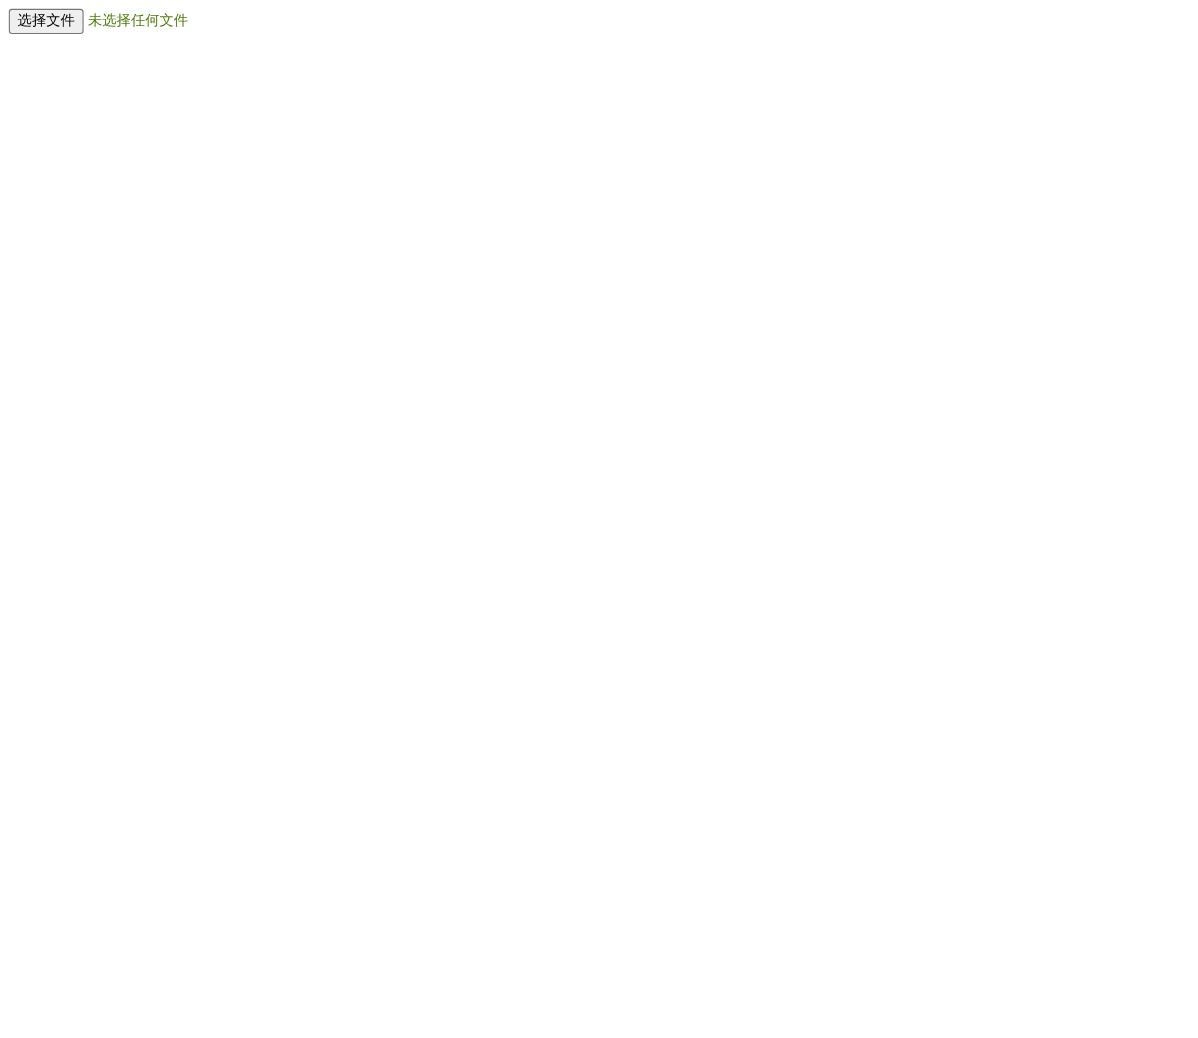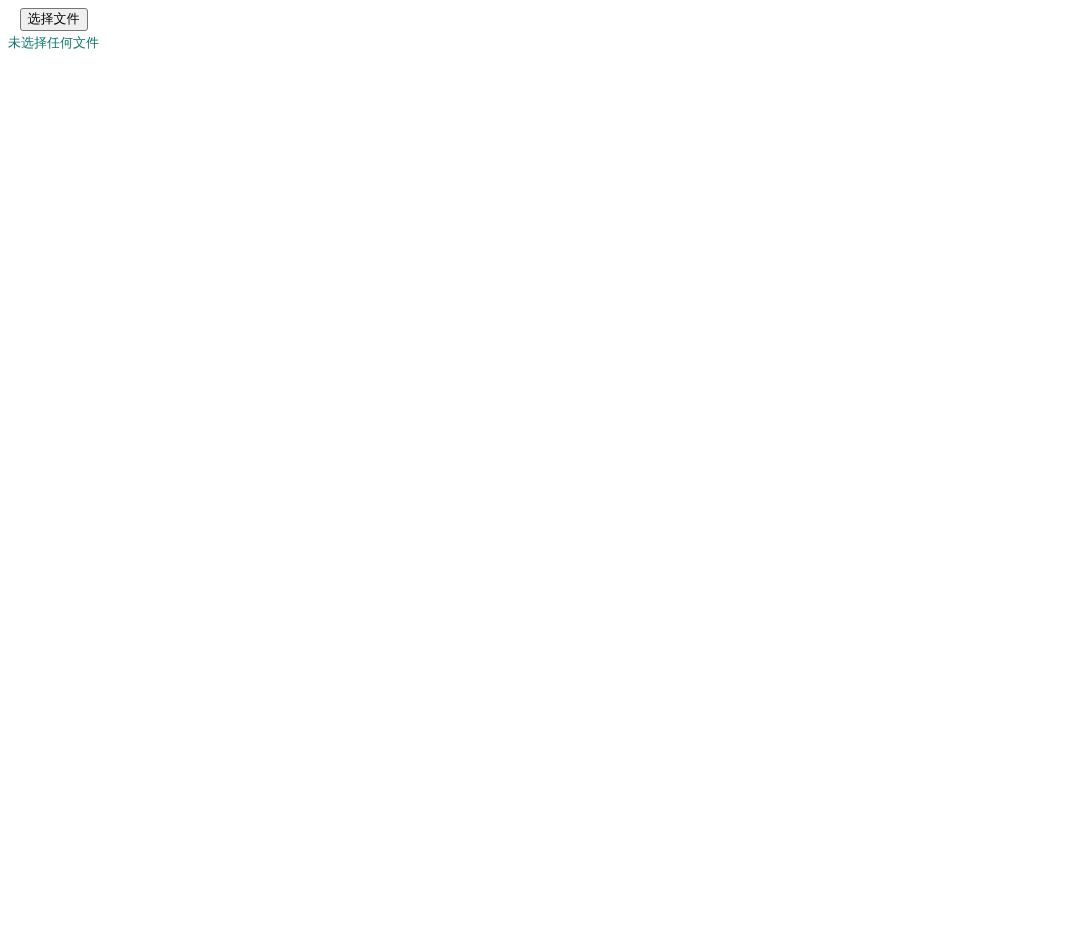--- a/index.html
+++ b/index.html
@@ -12,36 +12,35 @@
       font-size: 13px;
       background: #ffffff;
       padding: 8px;
       width: 1089px;
       height: 944px;
     }
     .file-input-wrapper {
       display: inline-flex;
       align-items: center;
       gap: 4px;
-      flex-direction: column;
     }
     .file-button {
       font-family: Arial, "Microsoft YaHei", "微软雅黑", sans-serif;
       font-size: 13px;
       padding: 2px 7px;
       background: #efefef;
       border: 1px solid #767676;
       border-radius: 3px;
       cursor: pointer;
       color: #000000;
       line-height: 1.3;
     }
     .file-status {
       font-size: 13px;
-      color: #0f766e;
+      color: #4d7c0f;
       line-height: 1.3;
     }
   </style>
 </head>
 <body>
 
 
 
 <div class="file-input-wrapper">
   <button class="file-button">选择文件</button>

